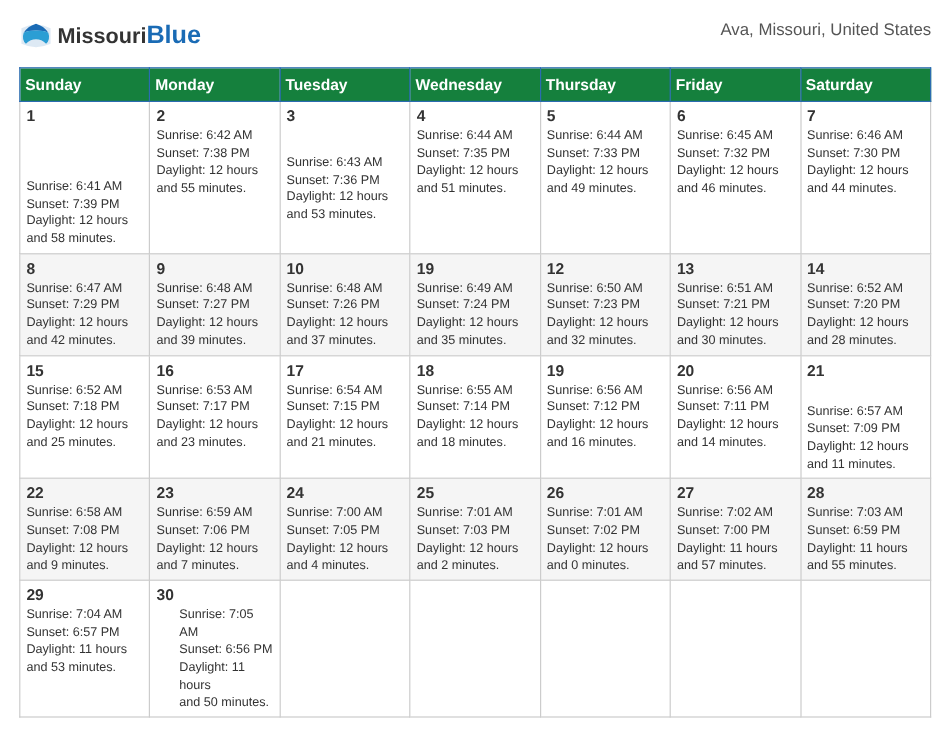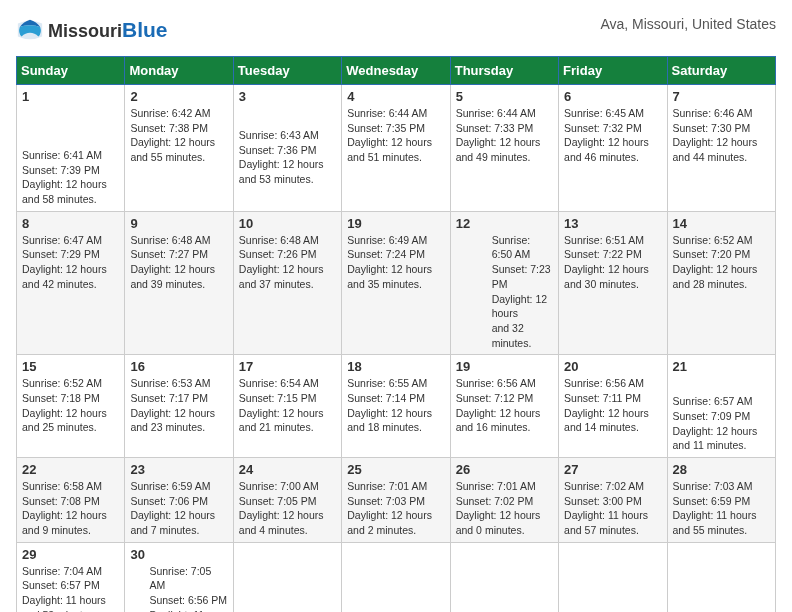--- a/index.html
+++ b/index.html
@@ -185,29 +185,29 @@
         </td>
         <td>
           <span class="day-num">19</span>
           <div class="day-info" style="white-space: pre-line;">Sunrise: 6:49 AM
 Sunset: 7:24 PM
 Daylight: 12 hours
 and 35 minutes.</div>
         </td>
         <td>
           <span class="day-num">12</span>
-          <div class="day-info" style="white-space: pre-line; margin-left: 36px;">Sunrise: 6:50 AM
+          <div class="day-info" style="white-space: pre-line;">Sunrise: 6:50 AM
 Sunset: 7:23 PM
 Daylight: 12 hours
 and 32 minutes.</div>
         </td>
         <td>
           <span class="day-num">13</span>
           <div class="day-info" style="white-space: pre-line;">Sunrise: 6:51 AM
-Sunset: 7:22 PM
+Sunset: 7:21 PM
 Daylight: 12 hours
 and 30 minutes.</div>
         </td>
         <td>
           <span class="day-num">14</span>
           <div class="day-info" style="white-space: pre-line;">Sunrise: 6:52 AM
 Sunset: 7:20 PM
 Daylight: 12 hours
 and 28 minutes.</div>
         </td>
@@ -295,21 +295,21 @@
         <td>
           <span class="day-num">26</span>
           <div class="day-info" style="white-space: pre-line;">Sunrise: 7:01 AM
 Sunset: 7:02 PM
 Daylight: 12 hours
 and 0 minutes.</div>
         </td>
         <td>
           <span class="day-num">27</span>
           <div class="day-info" style="white-space: pre-line;">Sunrise: 7:02 AM
-Sunset: 3:00 PM
+Sunset: 7:00 PM
 Daylight: 11 hours
 and 57 minutes.</div>
         </td>
         <td>
           <span class="day-num">28</span>
           <div class="day-info" style="white-space: pre-line;">Sunrise: 7:03 AM
 Sunset: 6:59 PM
 Daylight: 11 hours
 and 55 minutes.</div>
         </td>

